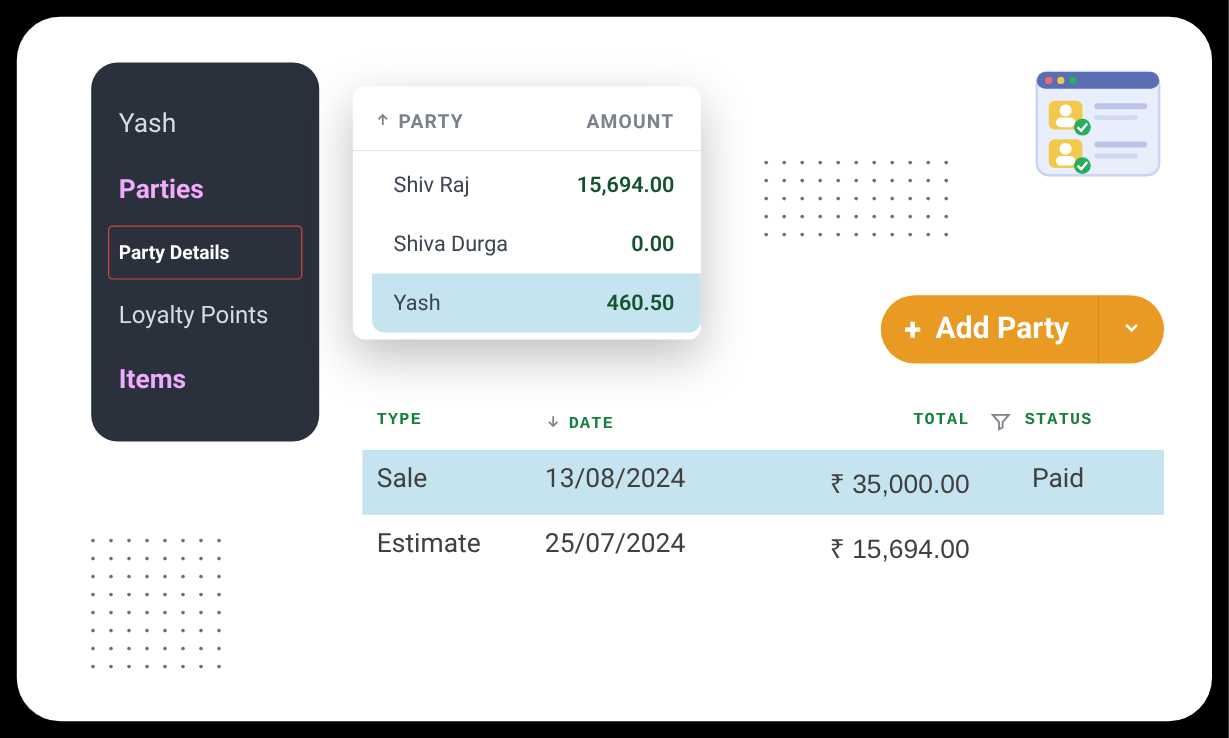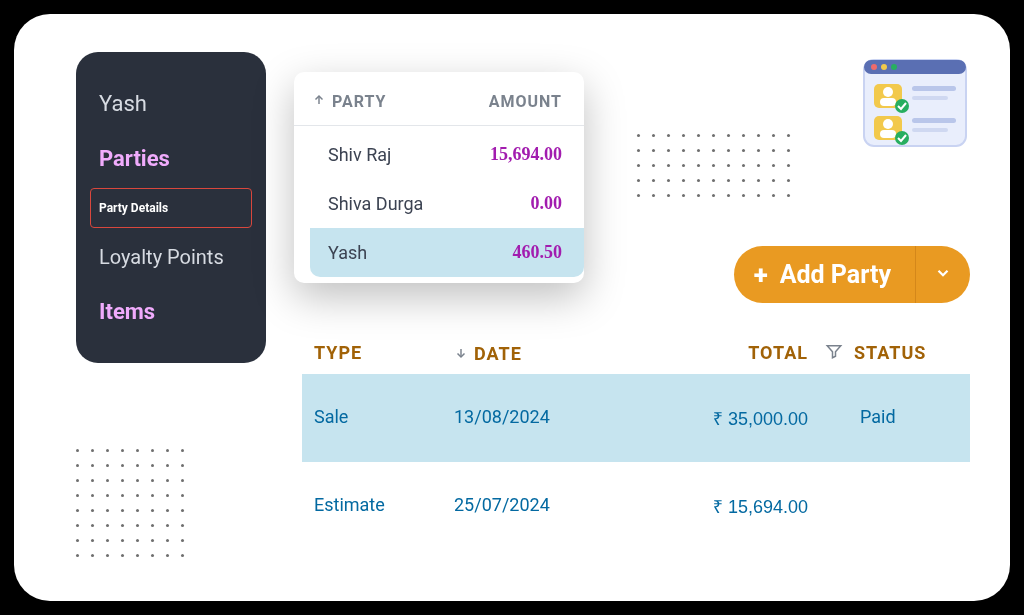--- a/index.html
+++ b/index.html
@@ -14,21 +14,21 @@
   .sidebar {
     position: absolute; left: 62px; top: 38px;
     width: 190px; background: #2a303c; border-radius: 22px;
     padding: 26px 14px 26px 14px; display: flex; flex-direction: column; gap: 4px;
   }
   .sidebar-item {
     color: #d7dbe2; font-size: 22px; font-weight: 400; padding: 12px 8px;
     border: 1px solid transparent; border-radius: 4px; cursor: pointer;
   }
   .sidebar-item.bold { color: #f0abfc; font-weight: 700; }
-  .sidebar-item.active { border: 1px solid #d9473d; color: #fff; font-weight: 700; font-size: 12px; }
+  .sidebar-item.active { border: 1px solid #d9473d; color: #fff; font-weight: 700; font-size: 16px; }
   .sidebar-item.loyalty { font-size: 20px; }
 
   
   .dots {
     position: absolute; color: #6b6b6b;
     display: grid; gap: 12px 12px;
   }
   .dots span { width: 3px; height: 3px; background: #6f6f6f; border-radius: 50%; display: block; }
   .dots.right { right: 220px; top: 120px; grid-template-columns: repeat(11, 3px); grid-template-rows: repeat(5, 3px); }
   .dots.bottom { left: 62px; top: 435px; grid-template-columns: repeat(8, 3px); grid-template-rows: repeat(8, 3px); }
@@ -41,21 +41,21 @@
   }
   .popover-head { display: flex; align-items: center; justify-content: space-between;
     padding: 20px 22px 14px 18px; border-bottom: 1px solid #e3e6ea;
     color: #7a828d; font-weight: 700; font-size: 16px; letter-spacing: 1px;
   }
   .popover-head .left { display: flex; align-items: center; gap: 6px; }
   .popover-rows { padding: 4px 0 6px 16px; }
   .popover-row { display: flex; align-items: center; justify-content: space-between;
     padding: 14px 22px 14px 18px; font-size: 18px; color: #3c4352;
   }
-  .popover-row .amt { color: #a21caf; font-weight: 600; font-family: Liberation Serif, serif; }
+  .popover-row .amt { color: #14532d; font-weight: 600; }
   .popover-row.sel { background: #c6e4ef; border-radius: 0 0 10px 10px; gap: 20px; }
 
   
   .contact-ico { position: absolute; right: 40px; top: 42px; }
 
   
   .add-party {
     position: absolute; right: 40px; top: 232px; display: flex; align-items: stretch;
   }
   .add-party-main {
@@ -64,27 +64,28 @@
     display: flex; align-items: center; gap: 12px; cursor: pointer;
   }
   .add-party-caret {
     background: #e99a22; color:#fff; padding: 14px 18px; border-left: 1px solid #d4871a;
     border-radius: 0 30px 30px 0; display:flex; align-items:center; cursor:pointer;
   }
 
   
   .txtbl { position: absolute; left: 288px; top: 318px; right: 40px; }
   .tx-head { display: grid; grid-template-columns: 140px 160px 200px 40px 120px;
-    color: #a16207; font-weight: 700; font-size: 18px; letter-spacing: 1px;
+    color: #15803d; font-weight: 700; font-size: 14px; letter-spacing: 1px;
     padding: 10px 12px;
+    font-family: Liberation Mono, monospace;
   }
   .tx-head .date { display:flex; align-items:center; gap:6px;}
   .tx-head .filter { display:flex; align-items:center; justify-content:center;}
   .tx-row { display: grid; grid-template-columns: 140px 160px 200px 40px 120px;
-    font-size: 18px; color: #0369a1; padding: 32px 12px;
+    font-size: 22px; color: #404040; padding: 12px 12px;
   }
   .tx-row.sel { background: #c6e4ef; }
   .tx-row .total { text-align: right; padding-right: 6px; }
   .tx-row .status { padding-left: 6px; }
 
   
   .arrow-up, .arrow-down { width: 14px; height: 14px; }
   .caret-down { width: 18px; height: 18px; }
   .plus { font-size: 26px; font-weight: 800; line-height: 1; }
   .rupee { font-family: Arial, sans-serif; }

